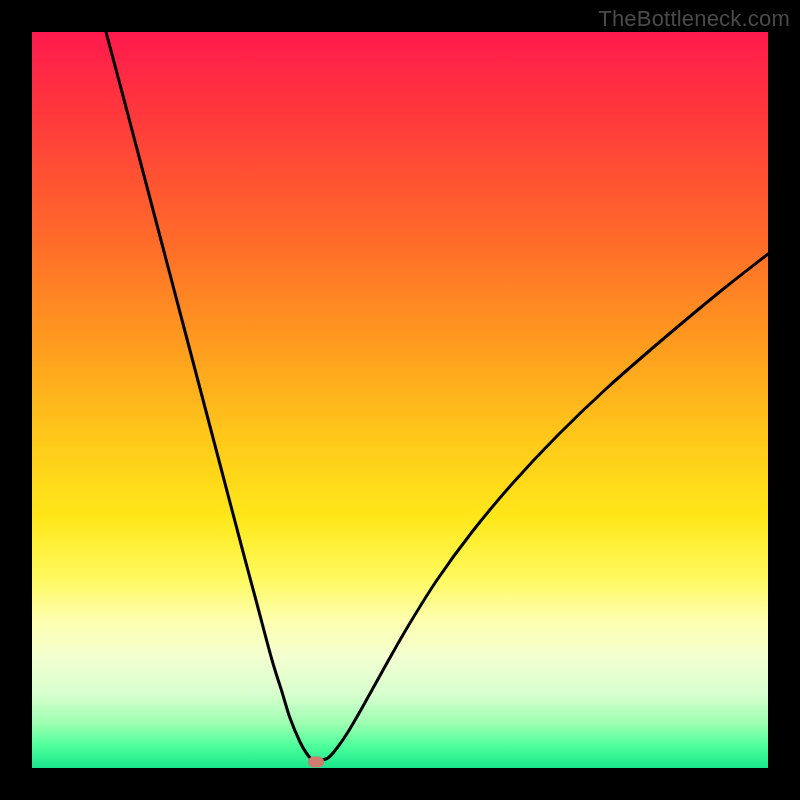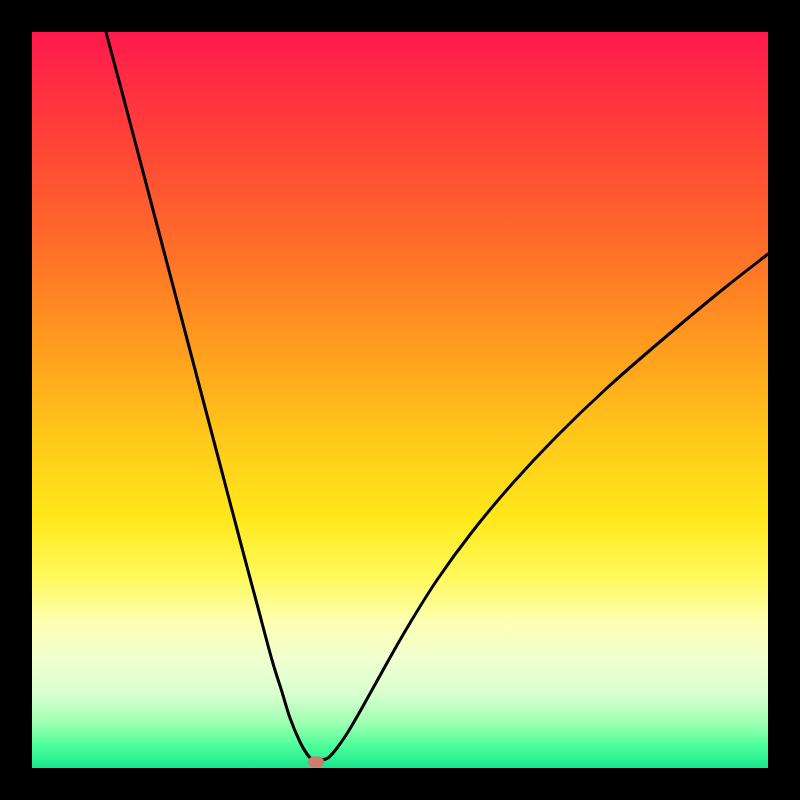--- a/index.html
+++ b/index.html
@@ -65,19 +65,20 @@
     height: 11px;
     border-radius: 6px / 5px;
     background: #cf7b6e;
     transform: translate(-50%, -50%);
   }
 </style>
 </head>
 <body>
 
 <div class="frame">
+  <div class="watermark">TheBottleneck.com</div>
   <div class="plot">
     <svg class="curve" viewBox="0 0 736 736" preserveAspectRatio="none">
       <path id="curve-path" fill="none" stroke="#000" stroke-width="3" stroke-linejoin="round" stroke-linecap="round" d="M 74 0 C 76.66666666666667 10, 84 37.33333333333333, 90 60 C 96 82.66666666666667, 103.33333333333333 110.66666666666667, 110 136 C 116.66666666666667 161.33333333333334, 123.33333333333333 186.66666666666666, 130 212 C 136.66666666666666 237.33333333333334, 143.33333333333334 262.6666666666667, 150 288 C 156.66666666666666 313.3333333333333, 163.33333333333334 338.6666666666667, 170 364 C 176.66666666666666 389.3333333333333, 183.33333333333334 414.6666666666667, 190 440 C 196.66666666666666 465.3333333333333, 204.16666666666666 494, 210 516 C 215.83333333333334 538, 220 553.3333333333334, 225 572 C 230 590.6666666666666, 235.83333333333334 613.3333333333334, 240 628 C 244.16666666666666 642.6666666666666, 247 650.3333333333334, 250 660 C 253 669.6666666666666, 255 677.6666666666666, 258 686 C 261 694.3333333333334, 265.1666666666667 704, 268 710 C 270.8333333333333 716, 272.8333333333333 719, 275 722 C 277.1666666666667 725, 278.8333333333333 727, 281 728 C 283.1666666666667 729, 285.5 728.3333333333334, 288 728 C 290.5 727.6666666666666, 293.1666666666667 728, 296 726 C 298.8333333333333 724, 301.6666666666667 720.3333333333334, 305 716 C 308.3333333333333 711.6666666666666, 311.8333333333333 706.6666666666666, 316 700 C 320.1666666666667 693.3333333333334, 324.3333333333333 686, 330 676 C 335.6666666666667 666, 342.5 653.3333333333334, 350 640 C 357.5 626.6666666666666, 365.8333333333333 611.3333333333334, 375 596 C 384.1666666666667 580.6666666666666, 394.1666666666667 564, 405 548 C 415.8333333333333 532, 427.5 516, 440 500 C 452.5 484, 465.8333333333333 468, 480 452 C 494.1666666666667 436, 509.1666666666667 420, 525 404 C 540.8333333333334 388, 557.5 372, 575 356 C 592.5 340, 610.8333333333334 324.3333333333333, 630 308 C 649.1666666666666 291.6666666666667, 672.3333333333334 272.3333333333333, 690 258 C 707.6666666666666 243.66666666666666, 728.3333333333334 228, 736 222"></path>
     </svg>
     <div id="marker" class="marker" style="left: 284px; top: 730px;"></div>
   </div>
 </div>
 
 </body></html>

